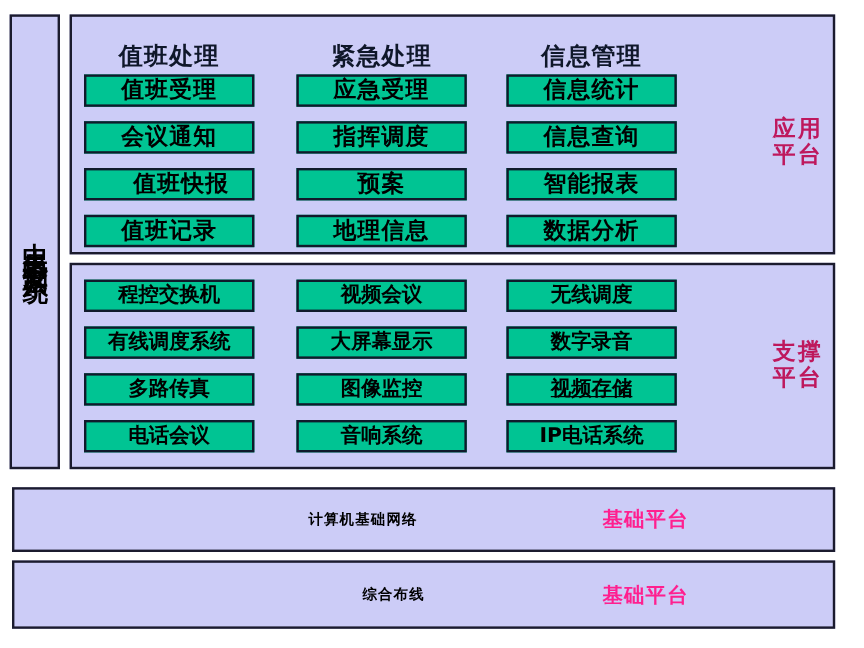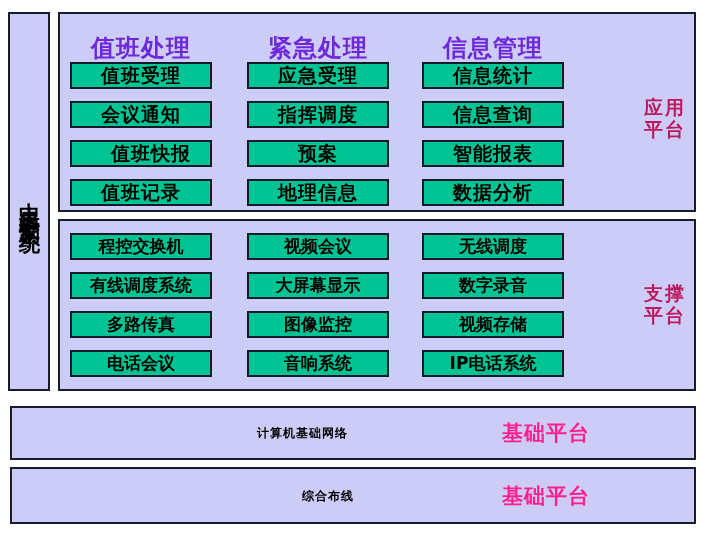--- a/index.html
+++ b/index.html
@@ -49,23 +49,23 @@
   }
   #panel-application { left: 58px; top: 12px;  width: 638px; height: 200px; }
   #panel-support     { left: 58px; top: 219px; width: 638px; height: 172px; }
 
   
   .col-head {
     position: absolute;
     top: 22px;
     width: 142px;
     text-align: center;
-    font-size: 24px;
-    font-weight: bold;
-    color: #6d28d9;
+    font-size: 20px;
+    font-weight: bold;
+    color: #0f172a;
     letter-spacing: 1px;
     line-height: 1;
   }
 
   
   .gbox {
     position: absolute;
     width: 142px;
     height: 27px;
     background: #00c493;
@@ -118,21 +118,21 @@
     color: #000000;
     letter-spacing: 1px;
     white-space: nowrap;
   }
   .bar-label.center { left: 245px; }
   .bar-tag {
     position: absolute;
     top: 50%;
     transform: translateY(-50%);
     left: 490px;
-    font-size: 21px;
+    font-size: 17px;
     font-weight: bold;
     color: #ff1f8f;
     letter-spacing: 1px;
     white-space: nowrap;
   }
 </style>
 </head>
 <body>
 
 <div id="sidebar">
@@ -173,21 +173,21 @@
   <div class="gbox narrow" style="left:10px;  top:90px;">多路传真</div>
   <div class="gbox narrow" style="left:10px;  top:129px;">电话会议</div>
 
   <div class="gbox narrow" style="left:187px; top:12px;">视频会议</div>
   <div class="gbox narrow" style="left:187px; top:51px;">大屏幕显示</div>
   <div class="gbox narrow" style="left:187px; top:90px;">图像监控</div>
   <div class="gbox narrow" style="left:187px; top:129px;">音响系统</div>
 
   <div class="gbox narrow" style="left:362px; top:12px;">无线调度</div>
   <div class="gbox narrow" style="left:362px; top:51px;">数字录音</div>
-  <div class="gbox narrow" style="left:362px; top:90px;">视频存储</div>
+  <div class="gbox narrow" style="left:362px; top:90px;text-decoration:underline;">视频存储</div>
   <div class="gbox narrow" style="left:362px; top:129px;">IP电话系统</div>
 
   <div class="platform-tag" id="tag-support">
     <div>支撑</div>
     <div>平台</div>
   </div>
 </div>
 
 <div class="bar" id="bar-network">
   <span class="bar-label center">计算机基础网络</span>

